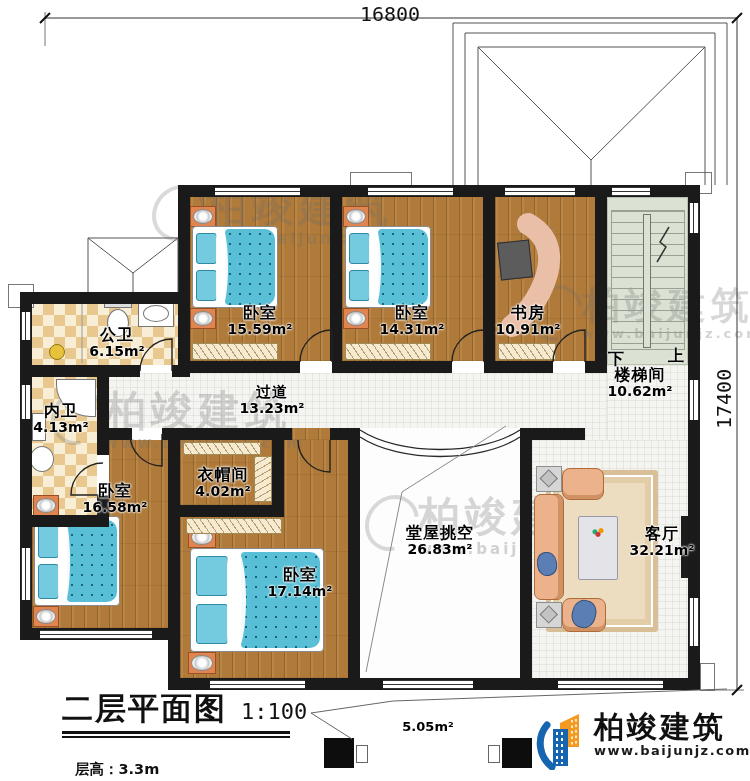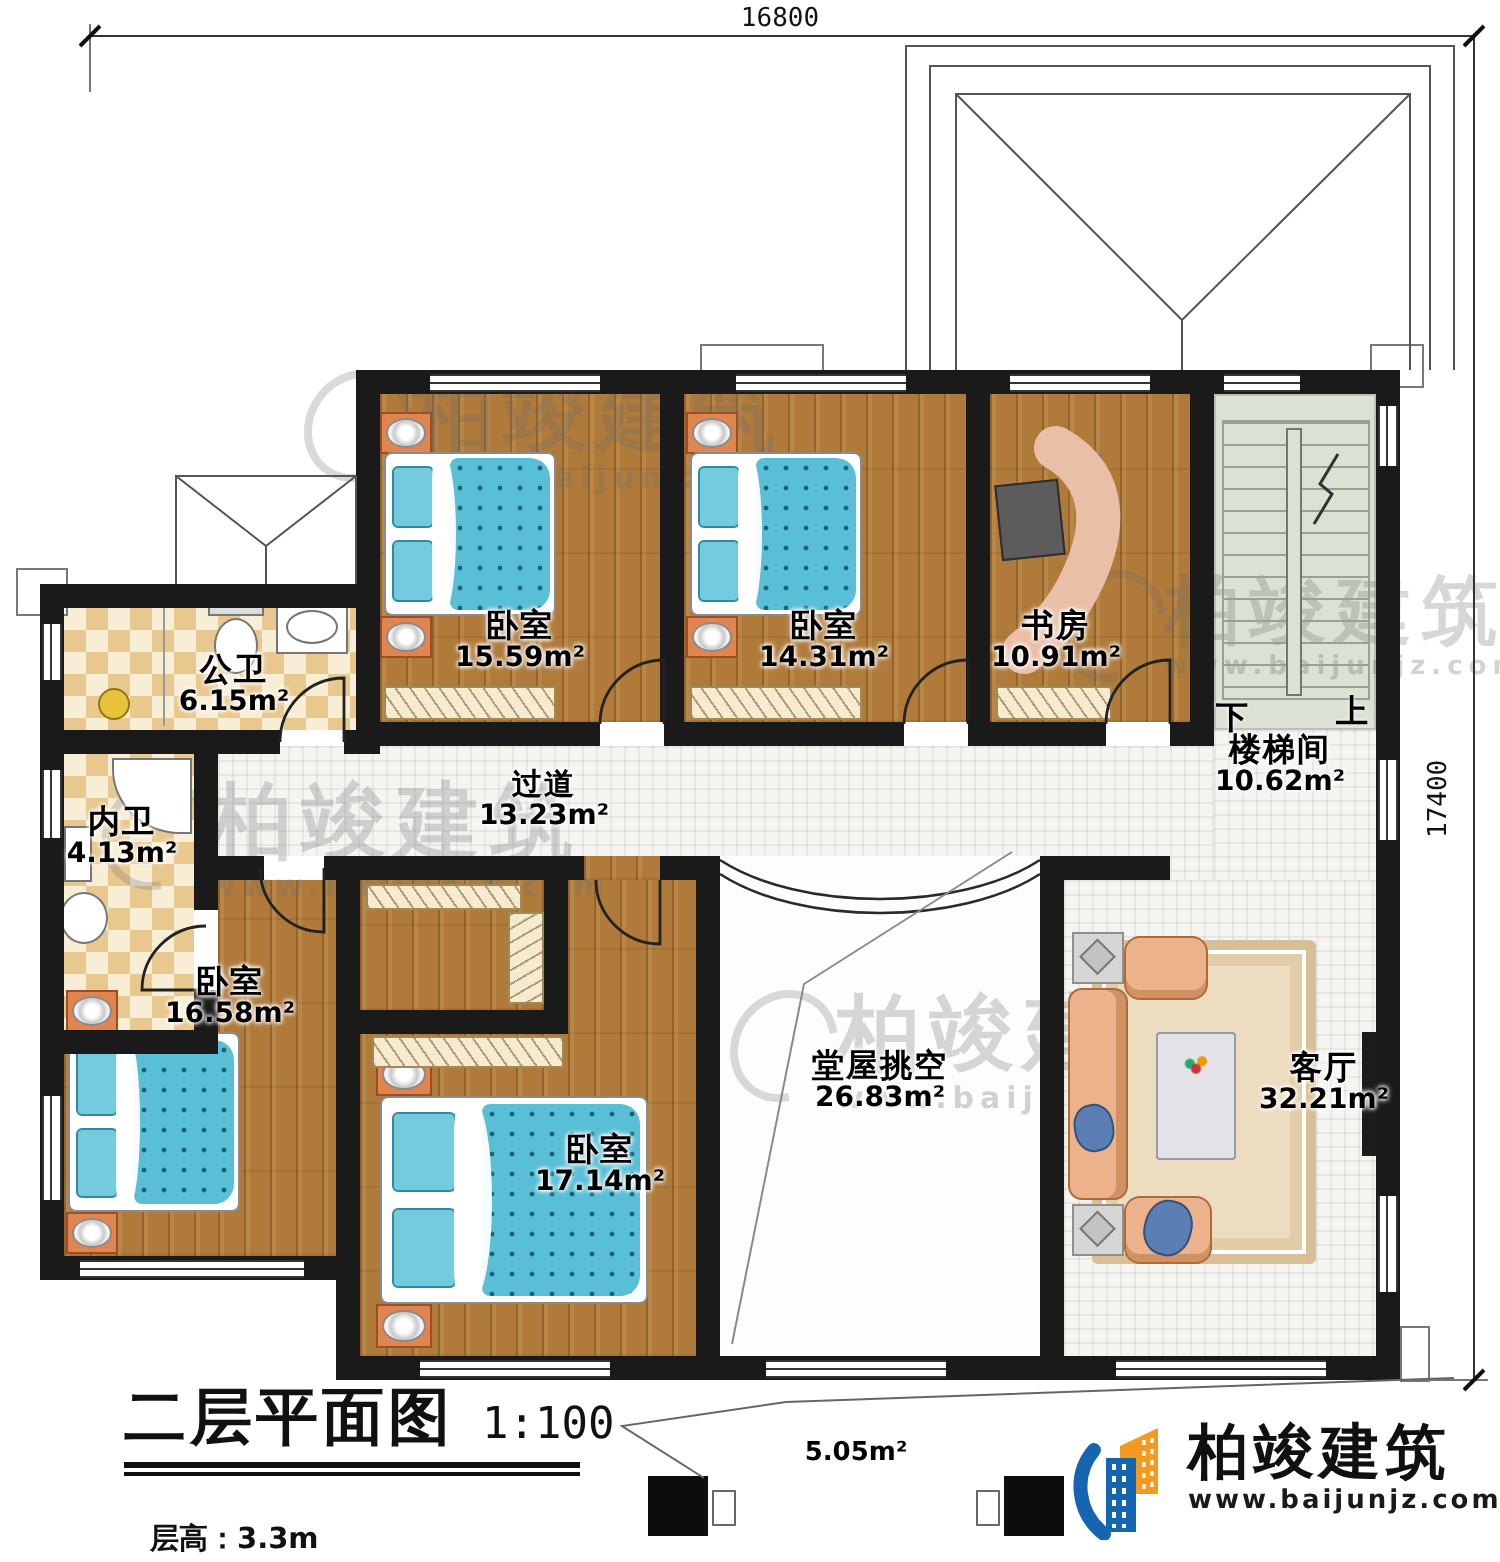--- a/index.html
+++ b/index.html
@@ -66,21 +66,21 @@
 
   
   .room-label{position:absolute;text-align:center;color:#000;font-weight:bold;z-index:40;
     text-shadow:0 0 2px #fff,0 0 2px #fff,0 0 3px #fff;}
   .rname{display:block;font-size:16px;line-height:1.08;letter-spacing:1px;}
   .rarea{display:block;font-size:14px;line-height:1.15;}
   .stair-dir{position:absolute;z-index:40;font-size:16px;font-weight:bold;color:#000;text-shadow:0 0 2px #fff;}
 
   
   .dim{position:absolute;z-index:45;font-family:"DejaVu Sans Mono","Liberation Mono",monospace;
-    font-size:13px;color:#111;text-align:center;}
+    font-size:20px;color:#111;text-align:center;}
   .dim-v{writing-mode:vertical-rl;transform:rotate(180deg);}
 
   
   .wm{position:absolute;z-index:5;white-space:nowrap;pointer-events:none;}
   .wm-big{font-size:42px;font-weight:bold;letter-spacing:5px;color:rgba(108,108,108,.27);line-height:1;}
   .wm-url{font-size:15px;font-weight:bold;letter-spacing:3px;color:rgba(108,108,108,.30);margin-top:2px;}
   .wm-swoosh{position:absolute;left:-52px;top:-2px;width:44px;height:50px;border:4px solid rgba(108,108,108,.25);
     border-radius:50%;border-right-color:transparent;transform:rotate(35deg);}
 
   
@@ -337,20 +337,24 @@
       <span class="rarea">6.15m²</span>
   </div>
   <div class="room-label" style="left:11px;top:402px;width:100px;">
     <span class="rname">内卫</span>
       <span class="rarea">4.13m²</span>
   </div>
   <div class="room-label" style="left:222px;top:384px;width:100px;">
     <span class="rname" style="font-size:15px;">过道</span>
       <span class="rarea">13.23m²</span>
   </div>
+  <div class="room-label" style="left:173px;top:466px;width:100px;">
+    <span class="rname">衣帽间</span>
+      <span class="rarea">4.02m²</span>
+  </div>
   <div class="room-label" style="left:65px;top:482px;width:100px;">
     <span class="rname">卧室</span>
       <span class="rarea">16.58m²</span>
   </div>
   <div class="room-label" style="left:250px;top:566px;width:100px;">
     <span class="rname">卧室</span>
       <span class="rarea">17.14m²</span>
   </div>
   <div class="room-label" style="left:390px;top:524px;width:100px;">
     <span class="rname">堂屋挑空</span>

